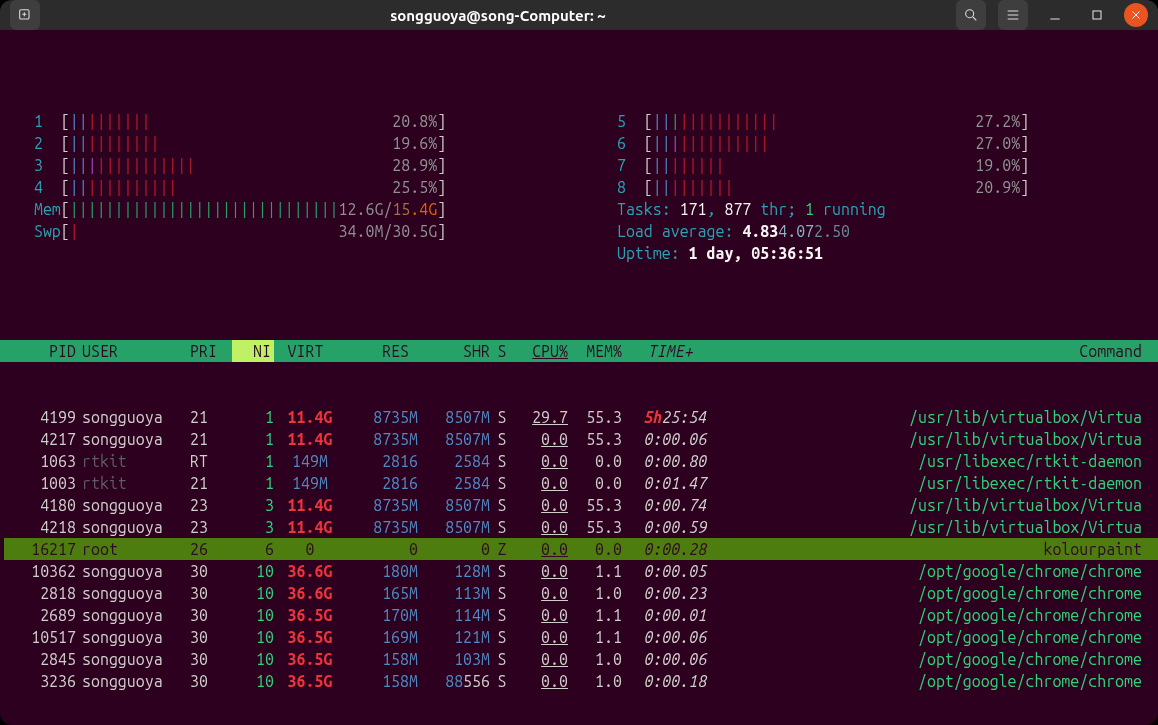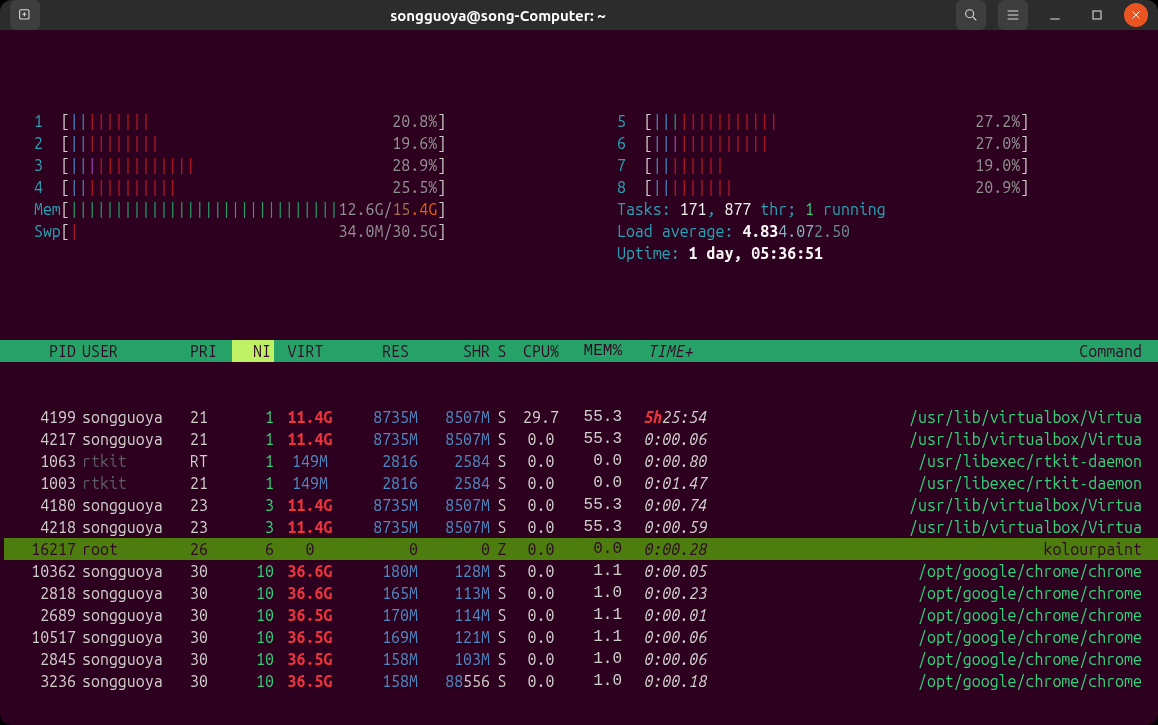--- a/index.html
+++ b/index.html
@@ -81,22 +81,22 @@
   .process-row { display:flex; padding-left:0; margin-left:-12px; margin-right:-16px; padding-right:16px;}
   .process-row.sel { background:#4d7c0f; color:#300a24; }
   .c-pid { width:72px; text-align:right; }
   .c-user { width:108px; padding-left:6px;}
   .c-pri { width:42px; }
   .c-ni { width:42px; text-align:right; }
   .c-virt { width:72px; text-align:center; }
   .c-res { width:72px; text-align:right; }
   .c-shr { width:72px; text-align:right; }
   .c-s { width:24px; text-align:center; }
-  .c-cpu { width:54px; text-align:center; }
-  .c-mem { width:54px; text-align:right;font-family:Liberation Mono, monospace; }
+  .c-cpu { width:54px; text-align:right;text-decoration:underline; }
+  .c-mem { width:54px; text-align:right; }
   .c-time { width:106px; text-align:center;font-style:italic; }
   .c-cmd { flex:1; padding-left:10px; overflow:hidden;text-align:right;}
   svg.icon{width:16px;height:16px;stroke:#ddd;fill:none;stroke-width:1.6;}
 </style>
 </head>
 <body>
 
 <div class="window">
 
   <div class="titlebar">

